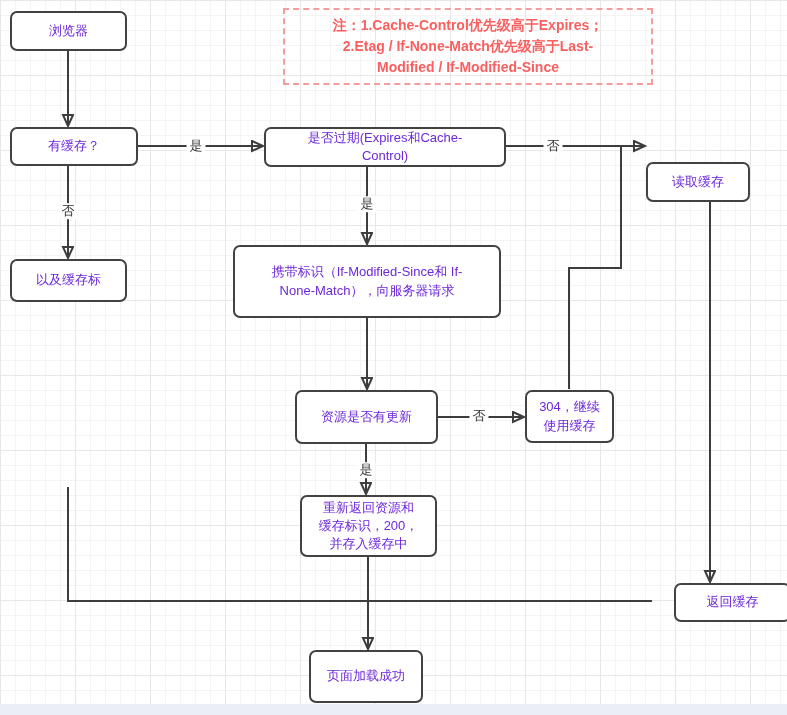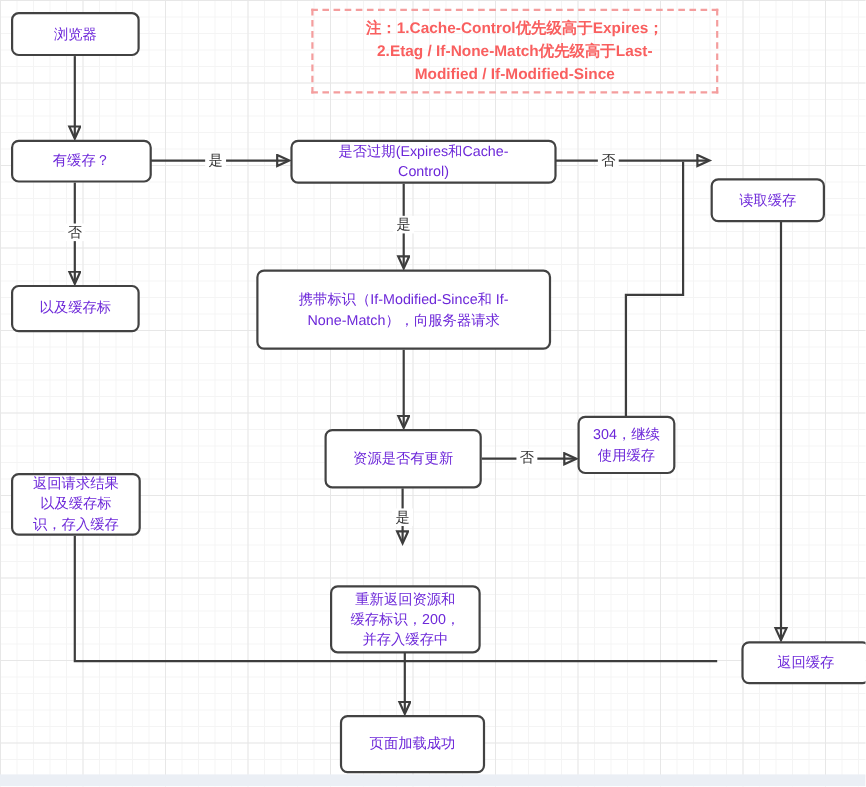--- a/index.html
+++ b/index.html
@@ -81,25 +81,25 @@
   }
 
   
   .n-browser        { left: 10px;  top: 11px;  width: 117px; height: 40px; }
   .n-has-cache      { left: 10px;  top: 127px; width: 128px; height: 39px; }
   .n-expired        { left: 264px; top: 127px; width: 242px; height: 40px; }
   .n-read-cache     { left: 646px; top: 127px; width: 104px; height: 40px; margin-top: 35px; }
   .n-request-server { left: 10px;  top: 259px; width: 117px; height: 43px; }
   .n-carry-id       { left: 233px; top: 245px; width: 268px; height: 73px; }
   .n-resource-upd   { left: 295px; top: 390px; width: 143px; height: 54px; }
-  .n-304            { left: 525px; top: 378px; width: 89px;  height: 53px; }
+  .n-304            { left: 525px; top: 390px; width: 89px;  height: 53px; }
   .n-return-result  { left: 10px;  top: 430px; width: 118px; height: 57px; }
-  .n-re-return      { left: 300px; top: 495px; width: 137px; height: 62px; margin-top: 37px; }
+  .n-re-return      { left: 300px; top: 495px; width: 137px; height: 62px; }
   .n-return-cache   { left: 674px; top: 583px; width: 117px; height: 39px; }
-  .n-page-loaded    { left: 309px; top: 650px; width: 132px; height: 53px; }
+  .n-page-loaded    { left: 309px; top: 650px; width: 114px; height: 53px; }
 </style>
 </head>
 <body>
 
 <div class="canvas">
 
   <svg class="connectors" viewBox="0 0 787 715" xmlns="http://www.w3.org/2000/svg">
     <defs>
       <marker id="arr" markerUnits="userSpaceOnUse" markerWidth="16" markerHeight="14" refX="11" refY="6" orient="auto">
         <path d="M1,1 L12,6 L1,11 Z" fill="#3d3d3d" stroke="none"></path>
@@ -147,23 +147,20 @@
   <div class="node n-request-server">以及缓存标</div>
 
   <div class="node n-carry-id">携带标识（If-Modified-Since和 If-
 None-Match），向服务器请求</div>
 
   <div class="node n-resource-upd">资源是否有更新</div>
 
   <div class="node n-304">304，继续
 使用缓存</div>
 
-  <div class="node n-return-result">返回请求结果
-以及缓存标
-识，存入缓存</div>
 
   <div class="node n-re-return">重新返回资源和
 缓存标识，200，
 并存入缓存中</div>
 
   <div class="node n-return-cache">返回缓存</div>
 
   <div class="node n-page-loaded">页面加载成功</div>
 
   <span class="edge-label" style="left:196px; top:146px;">是</span>

